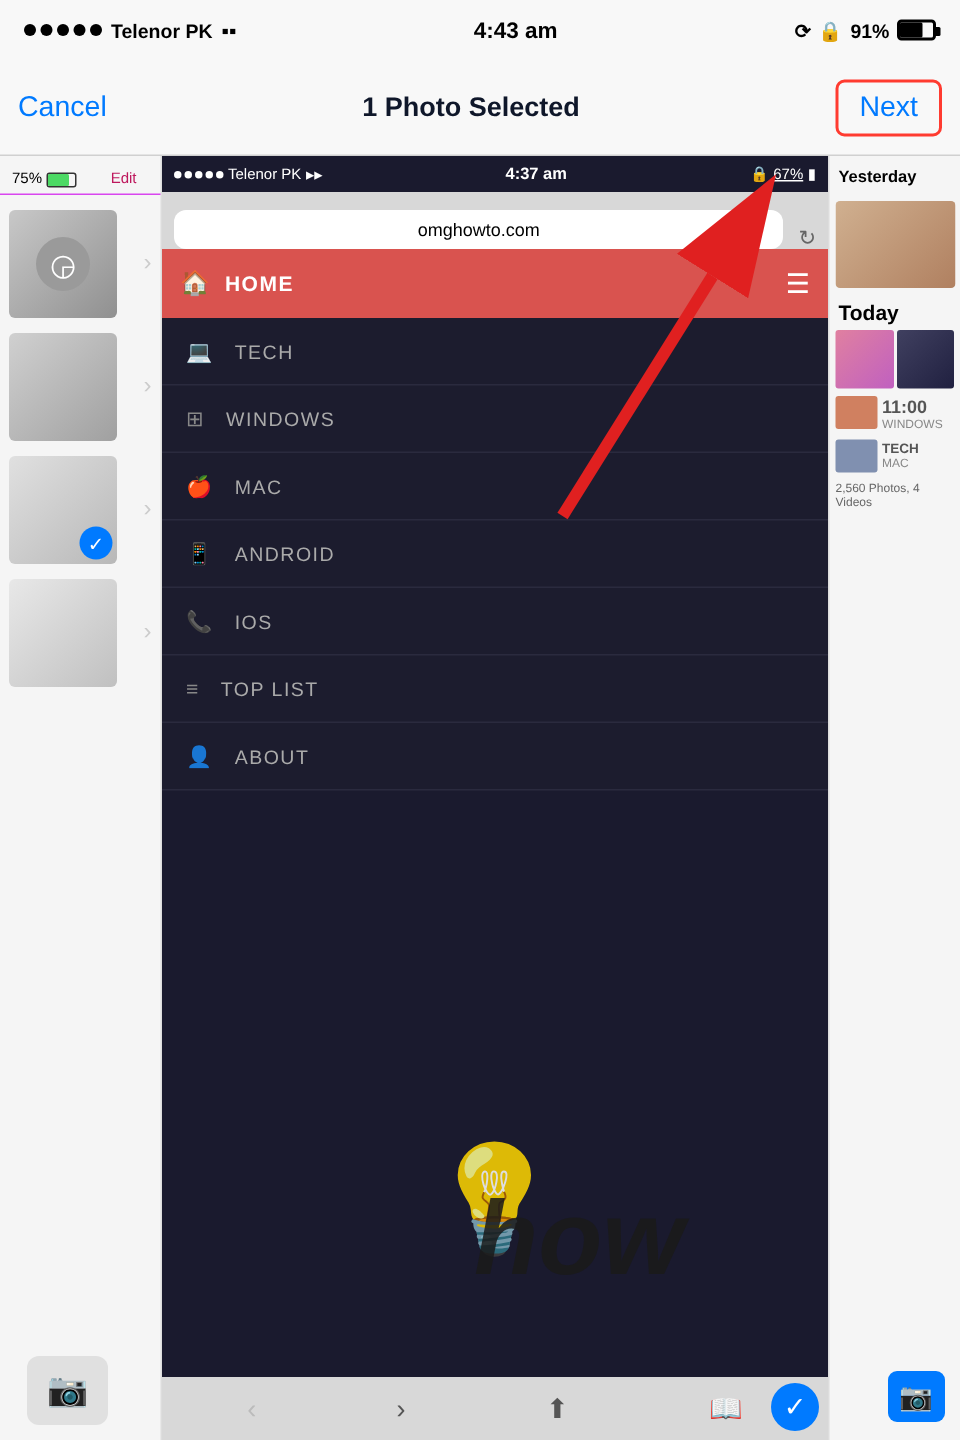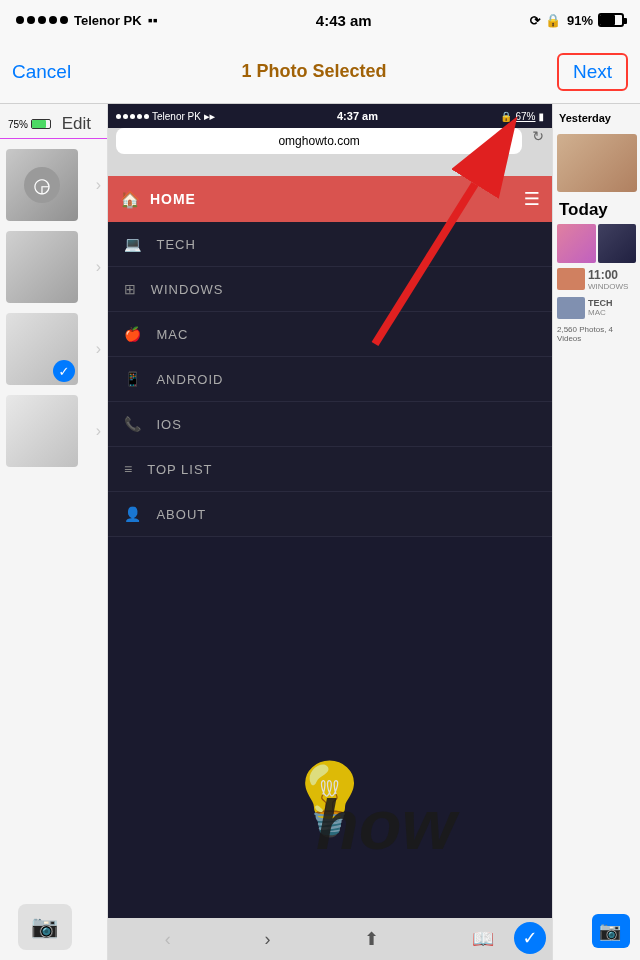--- a/index.html
+++ b/index.html
@@ -70,21 +70,21 @@
       color: #007aff;
       font-size: 19px;
       font-weight: 400;
       background: none;
       border: none;
       cursor: pointer;
     }
     .nav-title {
       font-size: 18px;
       font-weight: 600;
-      color: #a16207;
+      color: #0f172a;
     }
     .nav-next {
       color: #007aff;
       font-size: 19px;
       font-weight: 400;
       background: none;
       border: 2px solid #ff3b30;
       border-radius: 6px;
       padding: 6px 14px;
       cursor: pointer;
@@ -116,21 +116,21 @@
       display: flex; align-items: center; gap: 3px; font-size: 11px;
     }
     .battery-small-bar {
       width: 20px; height: 10px; border: 1.5px solid #333; border-radius: 2px;
       position: relative;
     }
     .battery-small-fill {
       background: #4cd964; height: 100%; width: 75%; border-radius: 1px;
     }
     .edit-btn {
-      color: #404040; font-size: 17px; font-weight: 500;
+      color: #be185d; font-size: 10px; font-weight: 500;
       background: none; border: none; cursor: pointer;
       margin-right: 8px;
     }
     .chevron-right {
       color: #ccc; font-size: 18px; align-self: center;
     }
 
     .photo-thumb {
       width: 72px; height: 72px;
       background: #c8c8c8;
@@ -177,24 +177,24 @@
     .inner-status-left { display: flex; align-items: center; gap: 3px; }
     .inner-signal { display: flex; gap: 2px; }
     .inner-signal span {
       width: 5px; height: 5px; border-radius: 50%; background: #fff;
     }
     .inner-status-right { display: flex; align-items: center; gap: 3px; }
 
     
     .browser-bar {
       width: 100%;
-      height: 48px;
+      height: 38px;
       background: #d8d8d8;
       display: flex;
-      align-items: flex-start;
+      align-items: flex-end;
       padding: 0 8px;
       gap: 10px;
     }
     .url-field {
       flex: 1;
       height: 26px;
       background: #fff;
       border-radius: 8px;
       display: flex;
       align-items: center;
@@ -294,21 +294,21 @@
     .right-mini-thumb {
       width: 100%;
       aspect-ratio: 1;
       background: #ccc;
       border-radius: 2px;
     }
     .right-mini-thumb.pink { background: linear-gradient(135deg, #e080a0, #c060c0); }
     .right-mini-thumb.dark { background: linear-gradient(135deg, #404060, #202040); }
 
     .right-section-label {
-      font-size: 17px; color: #000; font-weight: 600; padding: 6px 6px 2px;
+      font-size: 14px; color: #000; font-weight: 600; padding: 6px 6px 2px;
     }
     .right-list-item {
       display: flex; gap: 3px; padding: 3px 4px;
     }
     .right-list-mini { width: 28px; height: 22px; background: #bbb; border-radius: 2px; }
     .right-list-text {
       font-size: 8px; color: #555; display: flex; flex-direction: column; justify-content: center;
     }
 
     

